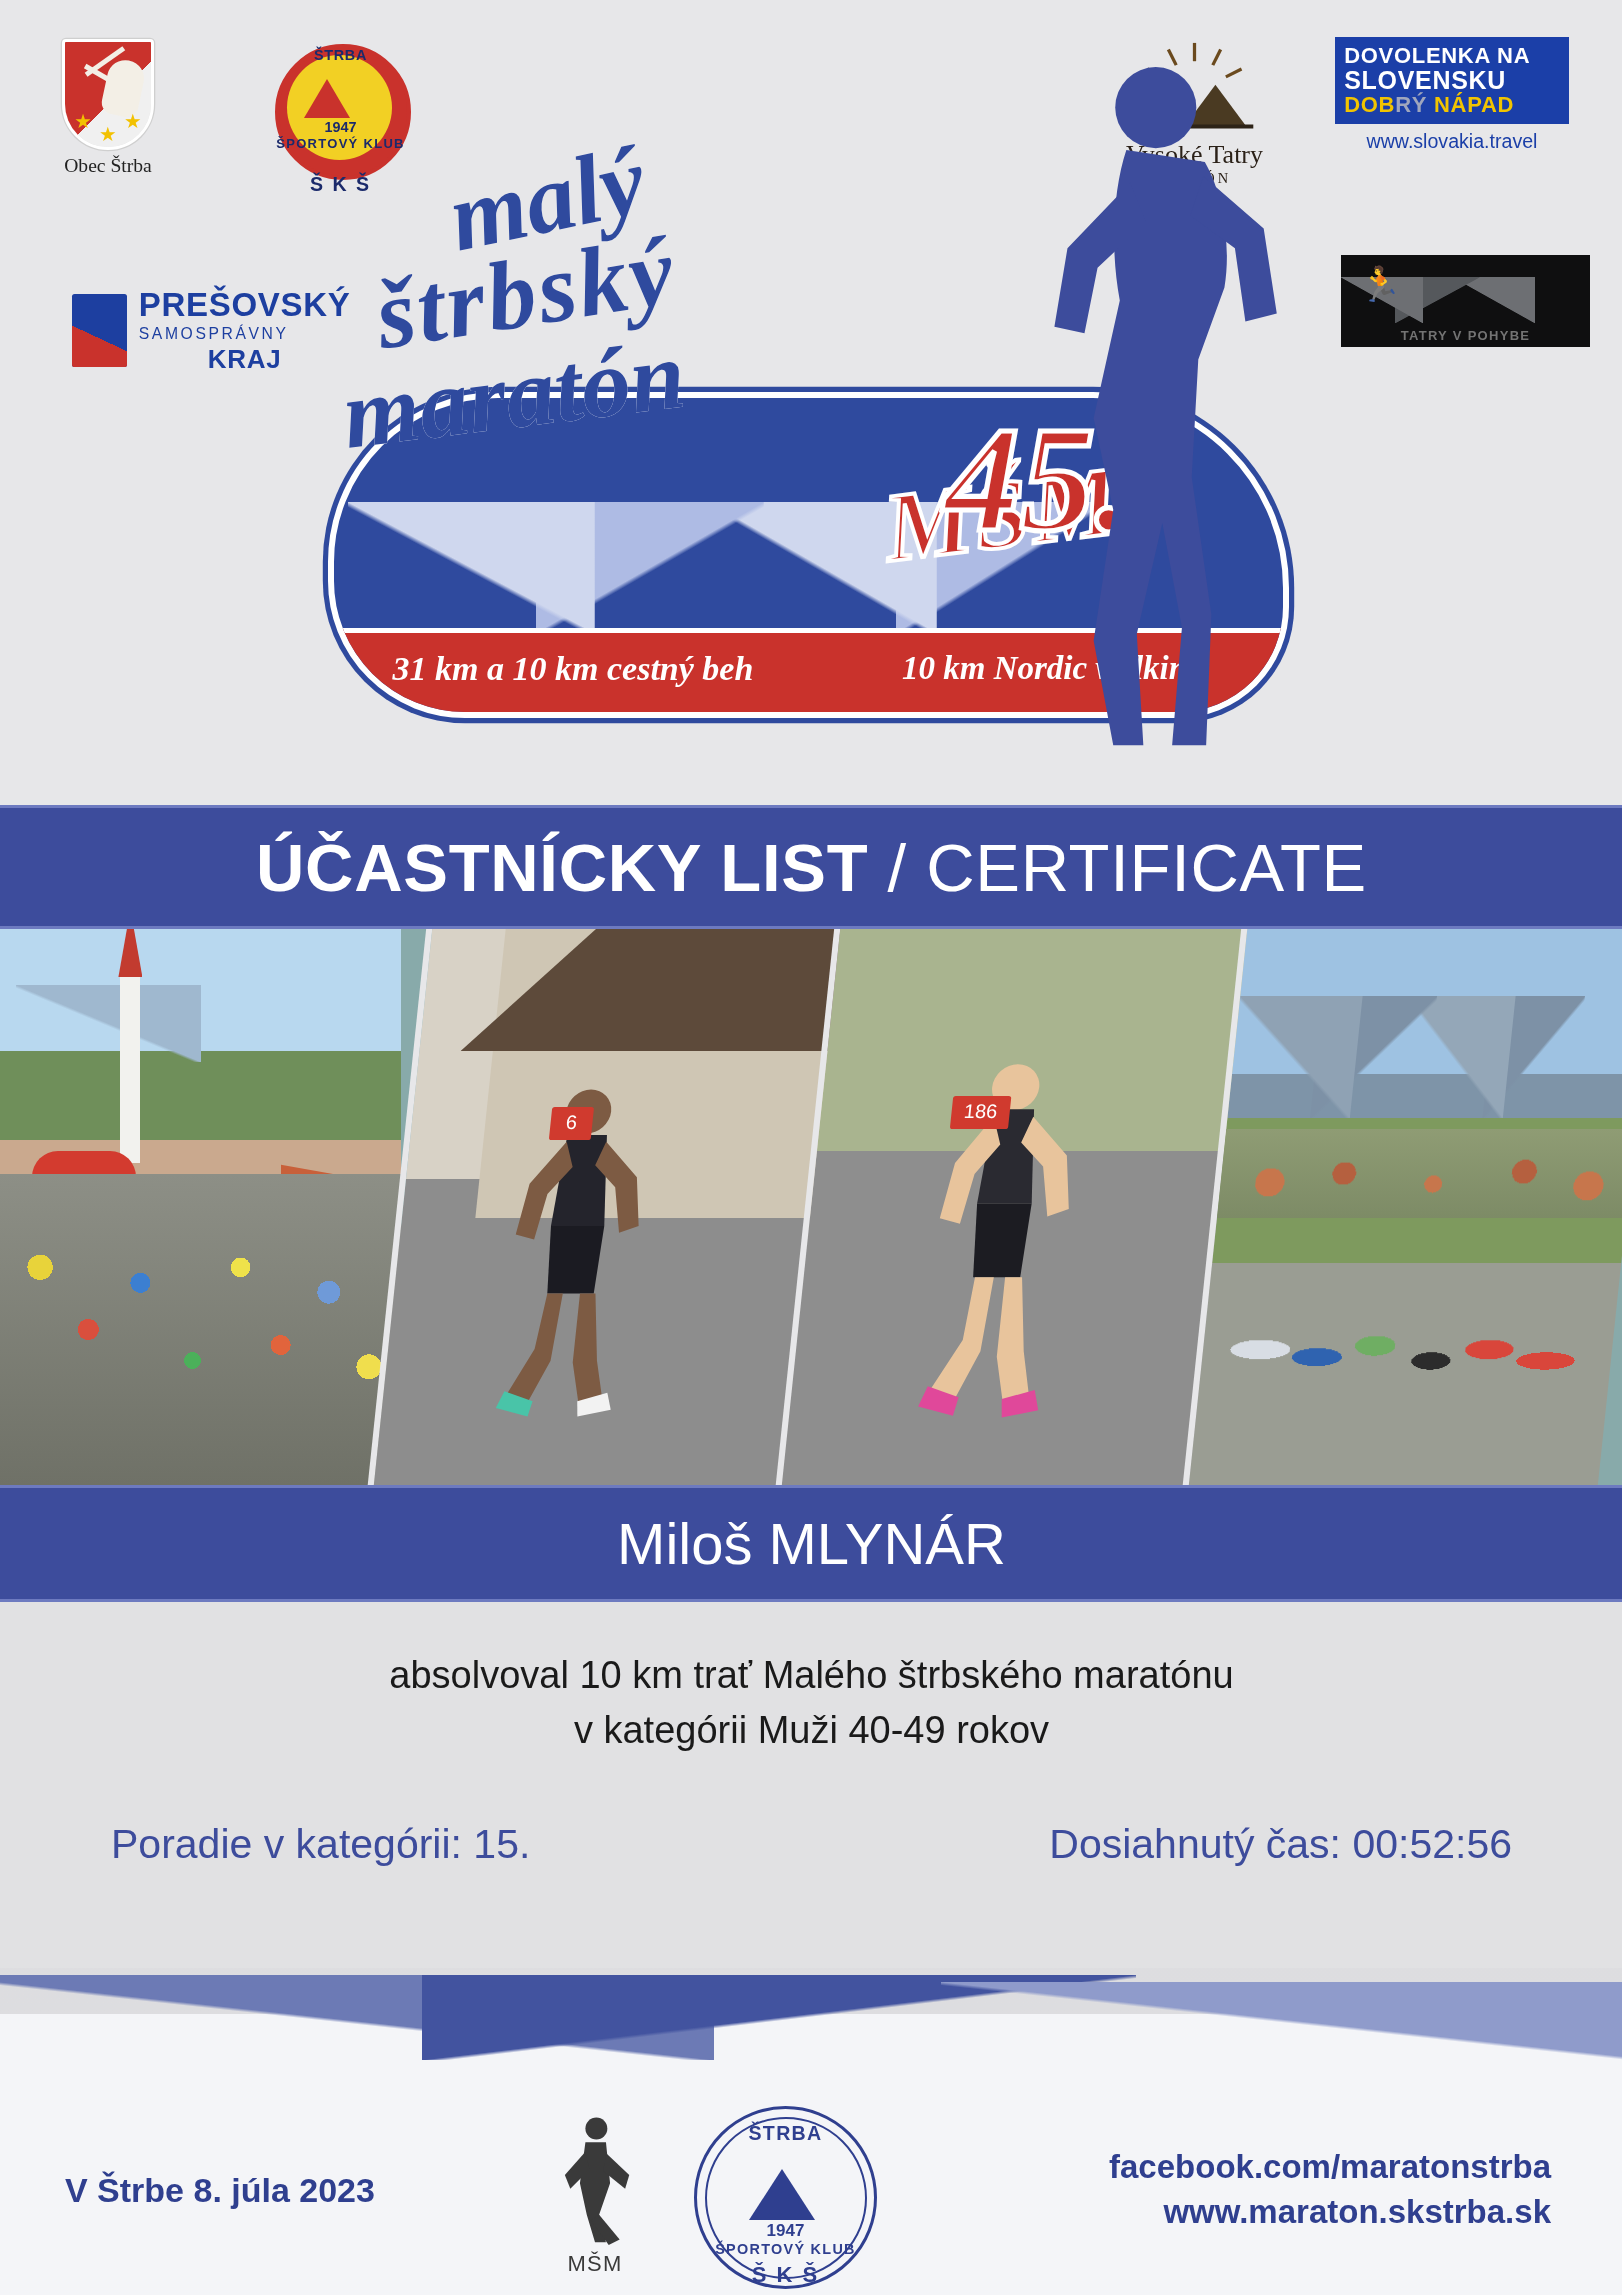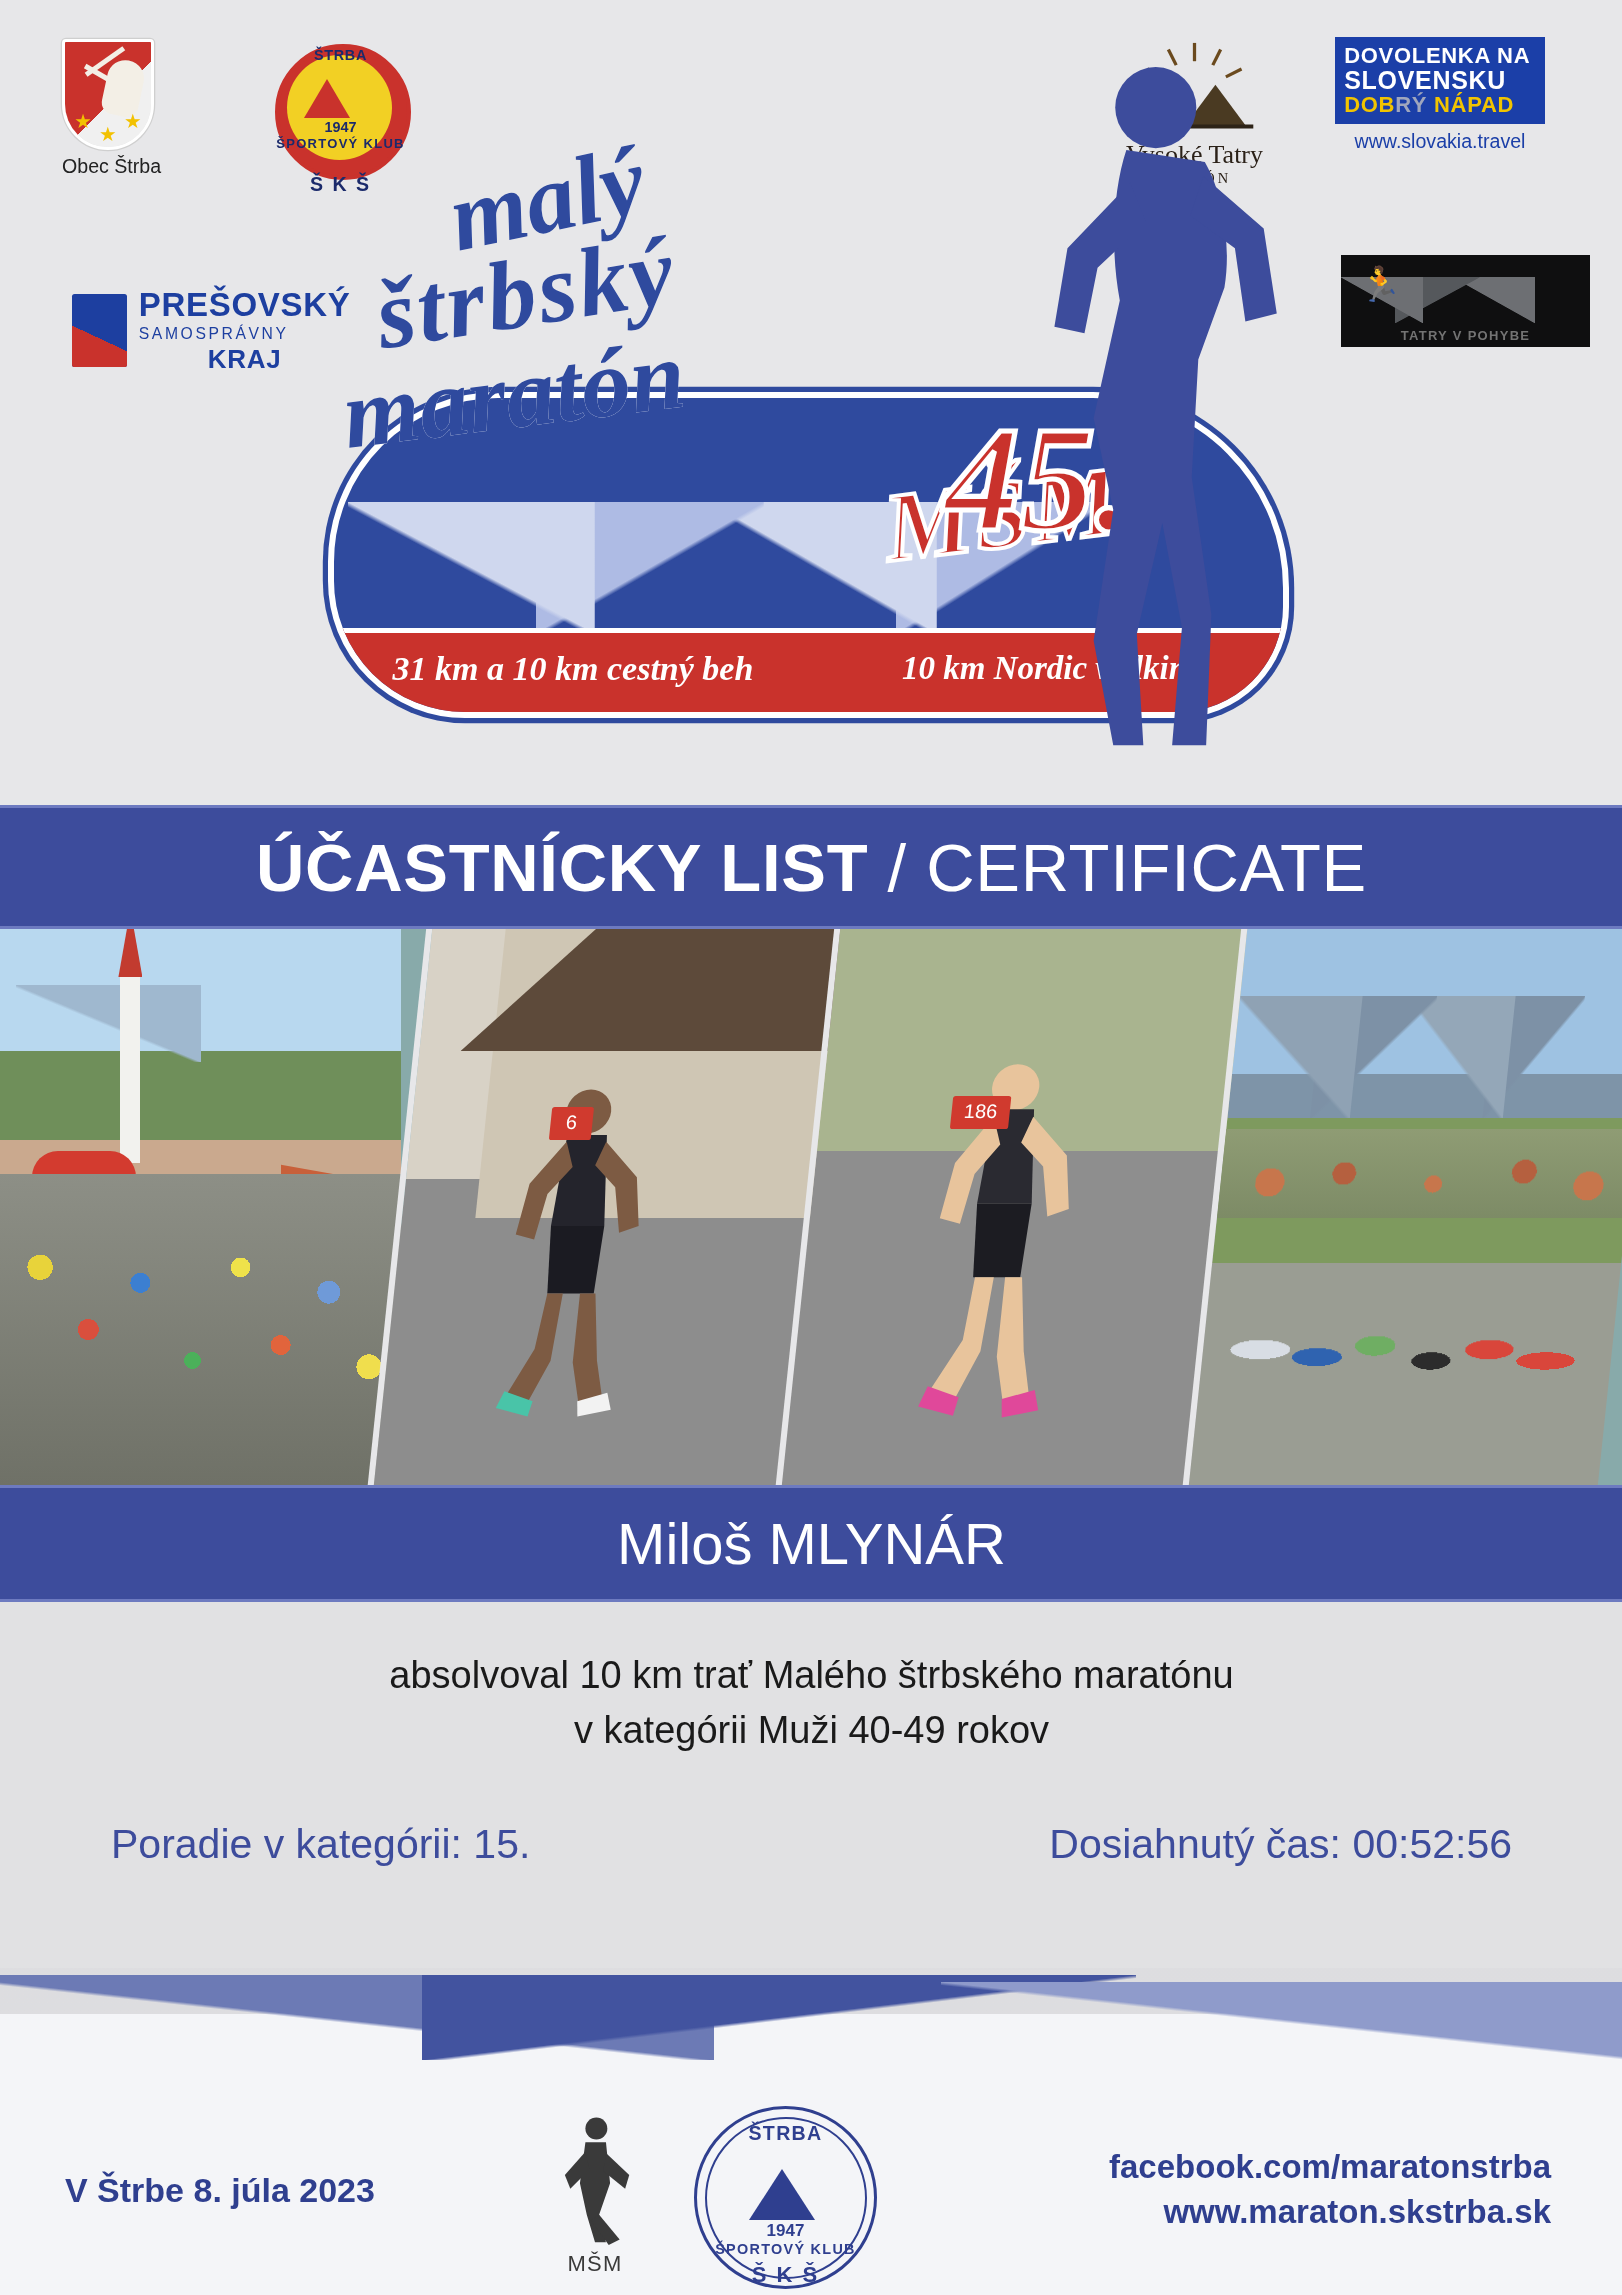--- a/index.html
+++ b/index.html
@@ -41,21 +41,21 @@
   .crest .tool{
     position:absolute;left:17px;top:17px;width:46px;height:5.2px;background:#f3efe6;
     transform:rotate(-35deg);
   }
   .crest .tool2{
     position:absolute;left:17px;top:33px;width:46px;height:5.2px;background:#f3efe6;
     transform:rotate(30deg);
   }
   .crest-label{
     text-align:center;font-size:19.6px;color:#222;margin-top:5.2px;
-    font-family:Liberation Sans, sans-serif;
+    font-family:Liberation Serif, serif;
   }
 
   
   .sks{width:131px;height:164px;position:relative;}
   .sks .ring{
     position:absolute;left:0;top:10.5px;width:128px;height:128px;border-radius:50%;
     background:#c9322c;border:4.6px solid #c9322c;
   }
   .sks .inner{
     position:absolute;left:11.8px;top:22px;width:105px;height:105px;border-radius:50%;
@@ -102,21 +102,21 @@
   .vt .sun{
     width:131px;height:98px;margin:0 auto;position:relative;
   }
   .vt .sun .rays{
     position:absolute;left:0;top:0;width:100%;height:100%;
   }
   .vt .t1{font-size:26px;color:#2b2118;font-family:"Liberation Serif", serif;margin-top:2.6px;}
   .vt .t2{font-size:14.4px;color:#2b2118;letter-spacing:3.3px;font-family:"Liberation Serif", serif;}
 
   
-  .sl{width:210px;}
+  .sl{width:234px;}
   .sl .box{background:#1b3fa8;padding:6.5px 9.2px 7.9px 9.2px;position:relative;}
   .sl .l1{color:#fff;font-size:22px;font-weight:bold;letter-spacing:0.7px;line-height:1.05;}
   .sl .l2{color:#fff;font-size:25px;font-weight:bold;letter-spacing:0.7px;line-height:1.05;}
   .sl .l3{color:#f2c400;font-size:22px;font-weight:bold;letter-spacing:0.7px;line-height:1.05;}
   .sl .l3 .grey{color:#9fa6bd;}
   .sl .url{color:#1b3fa8;font-size:19.6px;margin-top:6.5px;text-align:center;}
 
   
   .tvp{width:249px;height:92px;background:#0f0f10;position:relative;overflow:hidden;}
   .tvp .ridge{

